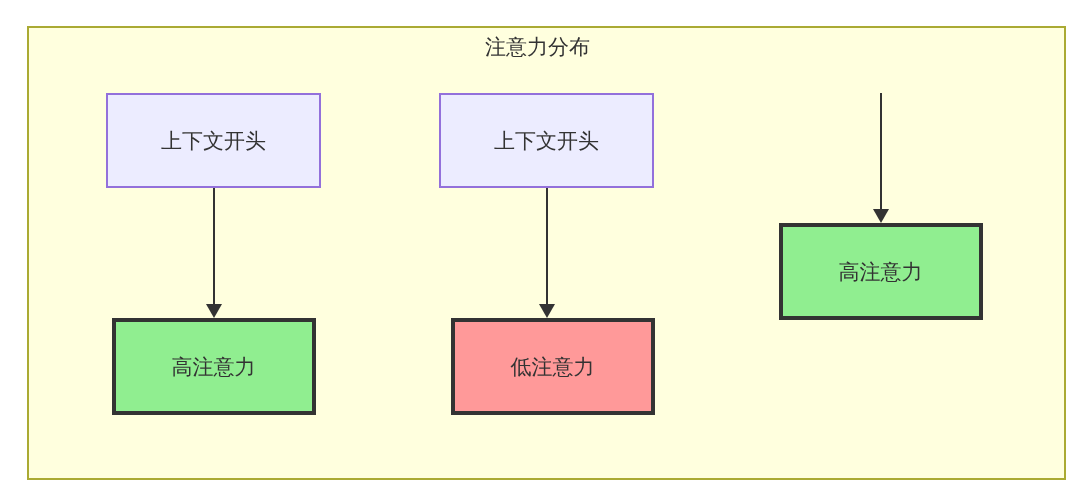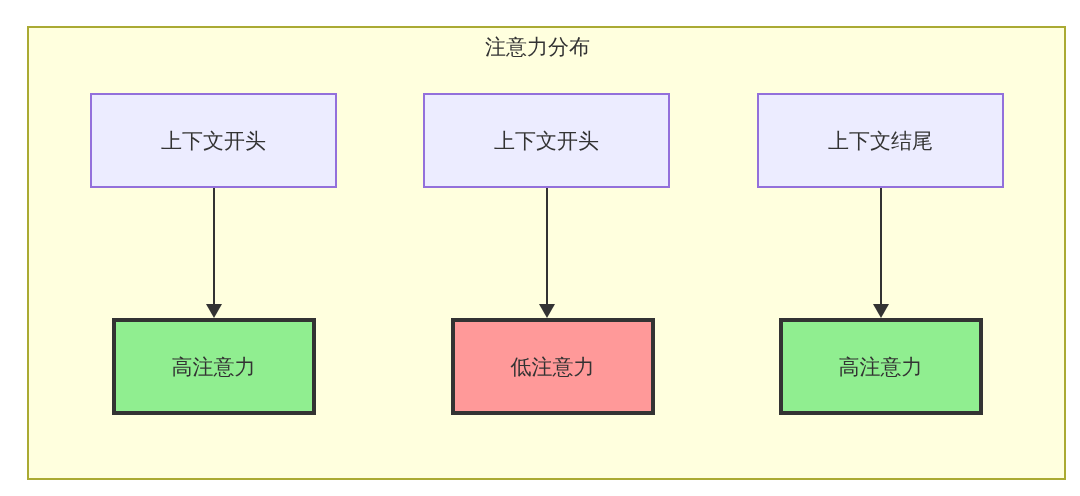--- a/index.html
+++ b/index.html
@@ -40,21 +40,21 @@
     top: 93px;
     width: 247px;
     display: flex;
     flex-direction: column;
     align-items: center;
   }
   .column.c0 { left: 90px; }
   .column.c1 { left: 423px; }
   .column.c2 { left: 757px; }
   .source-node {
-    width: 247px;
+    width: 215px;
     height: 95px;
     box-sizing: border-box;
     background: var(--node-fill, #ECECFF);
     border: 2px solid var(--node-border, #9370DB);
     display: flex;
     align-items: center;
     justify-content: center;
     font-size: 21px;
     color: var(--text-color, #333333);
   }
@@ -116,21 +116,20 @@
   <div class="column c1 low">
     <div class="source-node">上下文开头</div>
     <div class="edge">
       <div class="edge-line"></div>
       <div class="edge-head"></div>
     </div>
     <div class="result-node">低注意力</div>
   </div>
 
   <div class="column c2 high">
-    <div class="source-node">上下文结尾</div>
     <div class="edge">
       <div class="edge-line"></div>
       <div class="edge-head"></div>
     </div>
     <div class="result-node">高注意力</div>
   </div>
 
 </div>
 
 </body></html>

